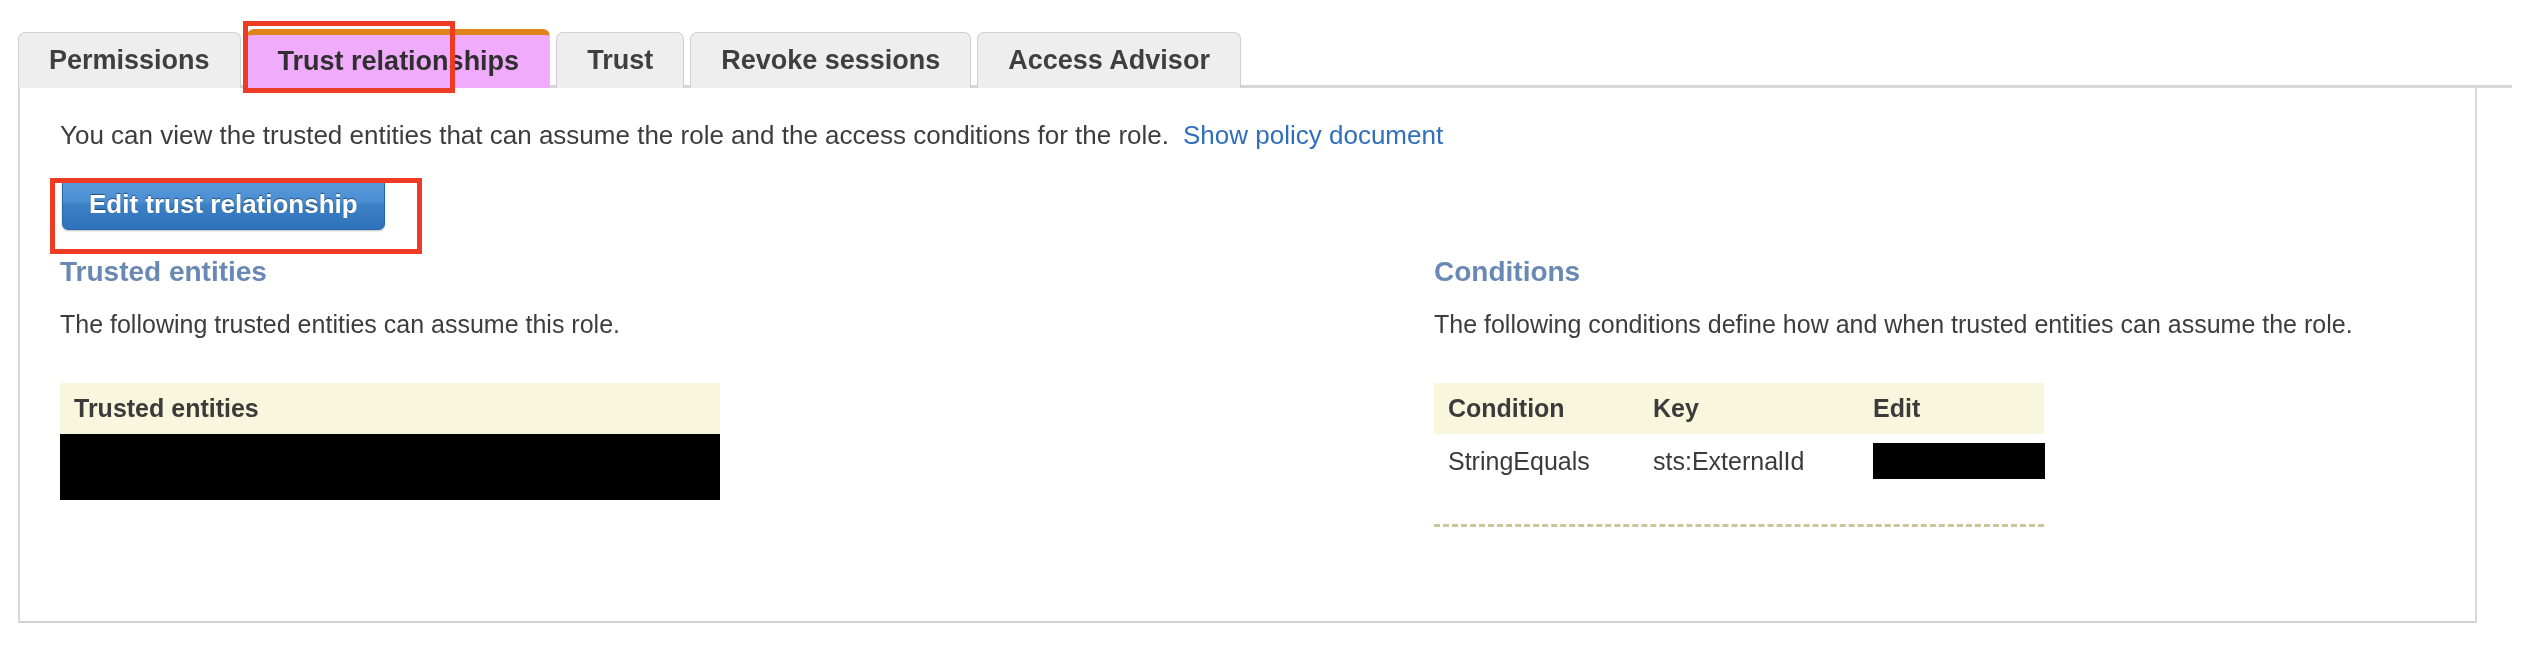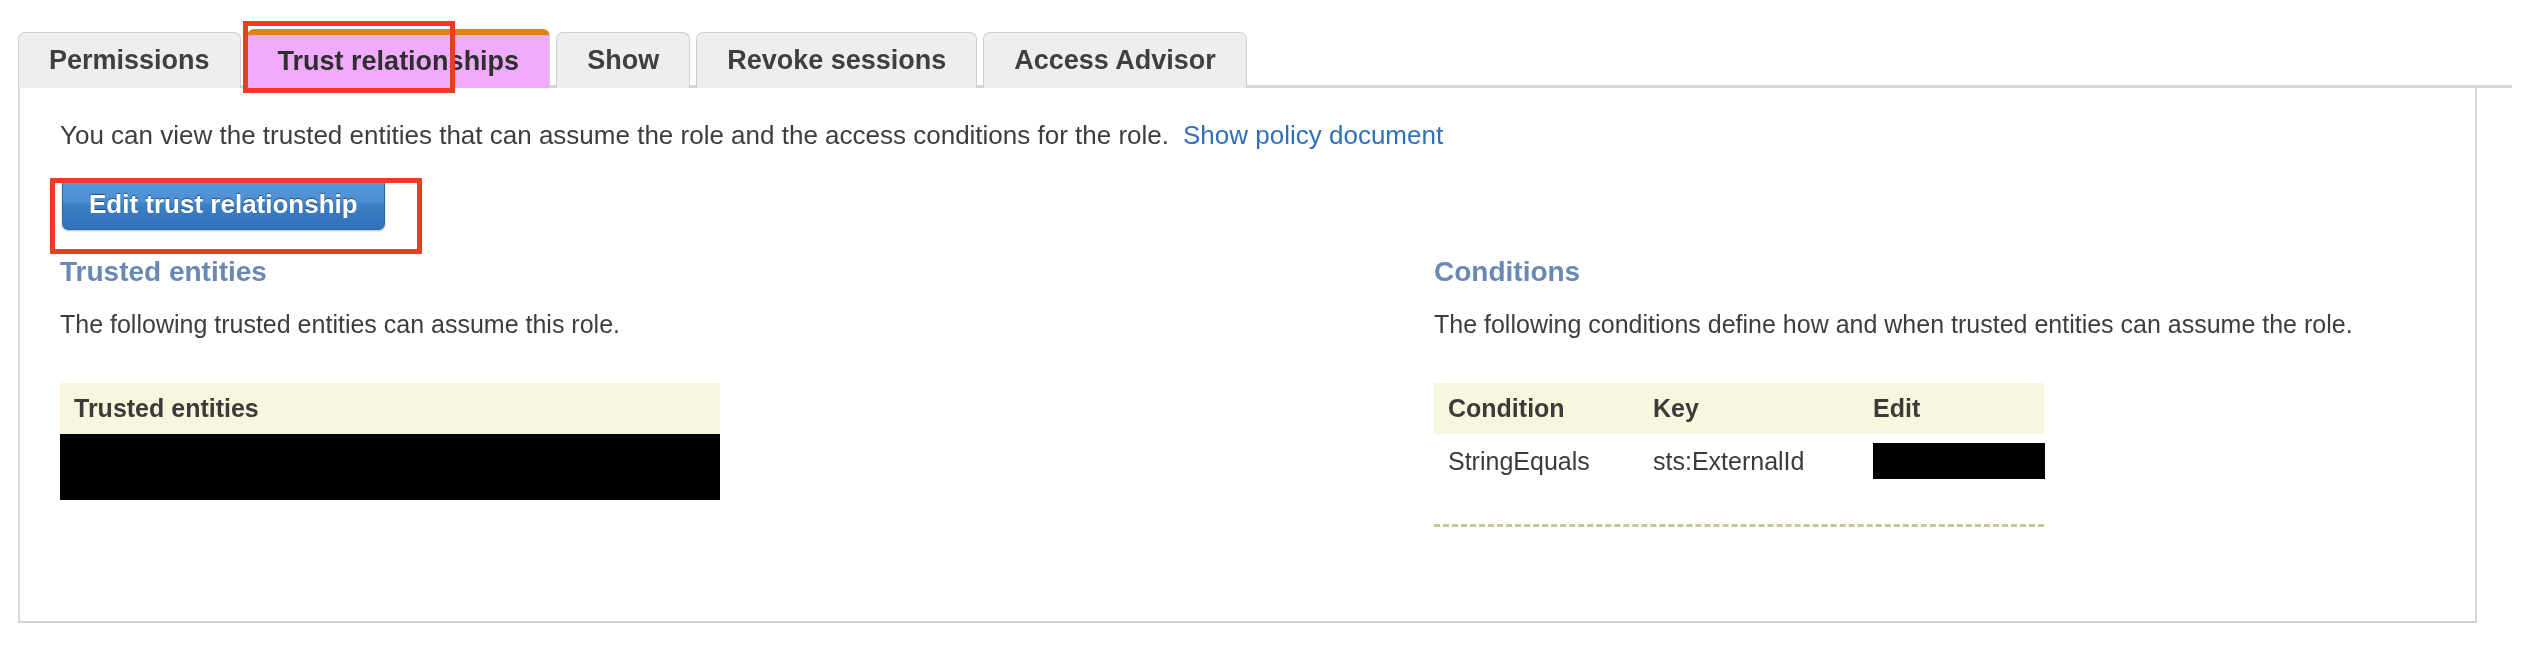--- a/index.html
+++ b/index.html
@@ -184,21 +184,21 @@
 <div id="page">
 
   <div class="tabbar">
     <div class="tab">
       <span>Permissions</span>
     </div>
     <div class="tab active">
       <span>Trust relationships</span>
     </div>
     <div class="tab">
-      <span>Show</span>
+      <span>Trust</span>
     </div>
     <div class="tab">
       <span>Revoke sessions</span>
     </div>
     <div class="tab">
       <span>Access Advisor</span>
     </div>
   </div>
 
   <div class="panel">

